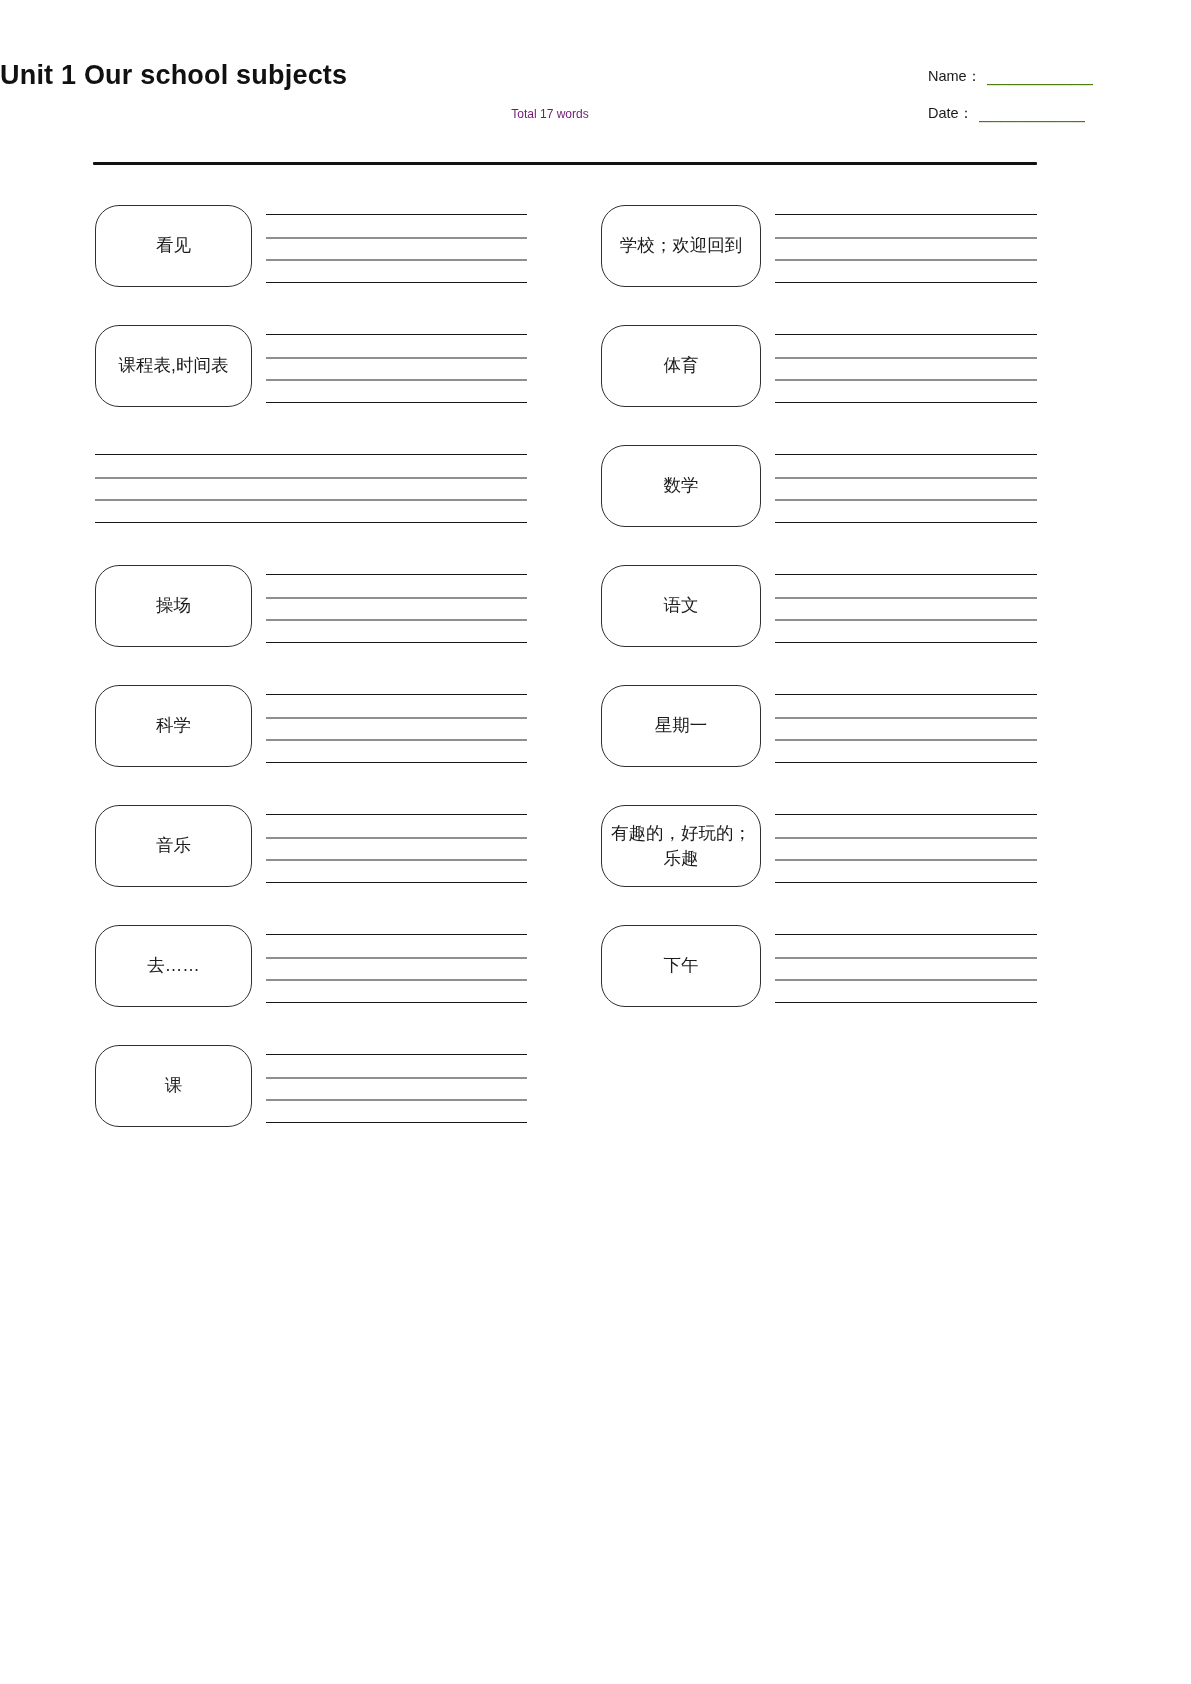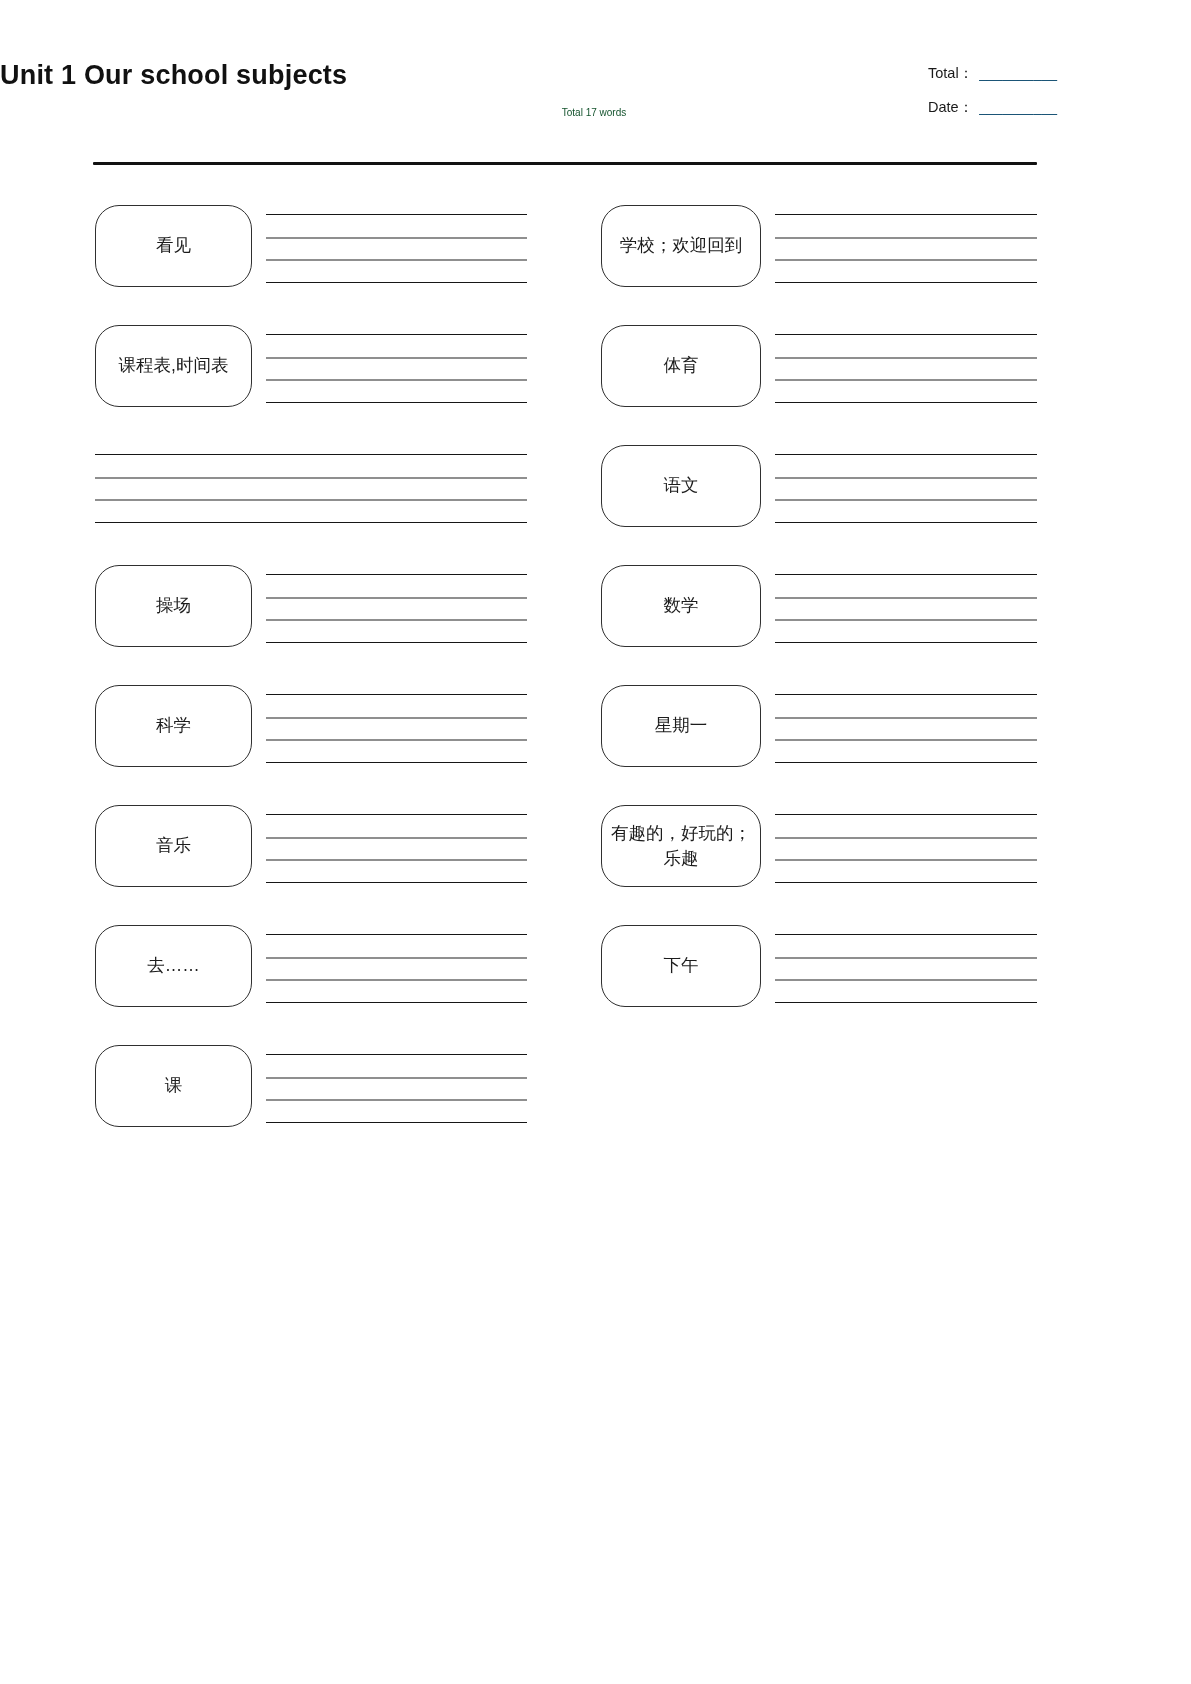--- a/index.html
+++ b/index.html
@@ -9,27 +9,27 @@
     color:#1c1c1c;
   }
   
   .header{position:absolute;left:0;top:0;width:1191px;height:200px;}
   .title{
     position:absolute;left:0;top:60px;width:1096px;text-align:left;
     font-size:27px;font-weight:700;letter-spacing:.2px;color:#111;
   }
   .subtitle{
     position:absolute;left:0;top:107px;width:1100px;text-align:center;
-    font-size:10px;color:#14532d;padding-left:44px;
+    font-size:12px;color:#701a75;
   }
   .id-block{position:absolute;left:928px;top:64px;}
   .id-row{margin-bottom:15px;font-size:14.5px;color:#1a1a1a;white-space:nowrap;}
   .id-row .blank{
-    display:inline-block;margin-left:6px;color:#0c4a6e;
-    font-size:14px;letter-spacing:0;
+    display:inline-block;margin-left:6px;color:#4d7c0f;
+    font-size:19px;letter-spacing:0;
   }
   .rule{
     position:absolute;left:93px;top:162px;width:944px;height:3px;
     background:#111111;border-radius:1px;
   }
   
   .grid{
     position:absolute;left:95px;top:205px;width:942px;
     display:flex;gap:74px;align-items:flex-start;
   }
@@ -53,21 +53,21 @@
   .wline:nth-child(3){top:54px;height:2px;background:#8f8f8f;}
   .wline:nth-child(4){top:77px;height:1px;background:#161616;}
 </style>
 </head>
 <body>
 
 <div class="header">
   <div class="title">Unit 1 Our school subjects</div>
   <div class="subtitle">Total 17 words</div>
   <div class="id-block">
-    <div class="id-row"><span>Total：</span><span class="blank">__________</span></div>
+    <div class="id-row"><span>Name：</span><span class="blank">__________</span></div>
     <div class="id-row"><span>Date：</span><span class="blank">__________</span></div>
   </div>
 </div>
 
 <div class="rule"></div>
 
 <div class="grid">
   <div class="col col-left" id="col-left">
   <div class="row">
     <div class="word-box">
@@ -184,44 +184,44 @@
     <div class="lines">
       <div class="wline"></div>
       <div class="wline"></div>
       <div class="wline"></div>
       <div class="wline"></div>
     </div>
   </div>
 
   <div class="row">
     <div class="word-box">
+      <span class="word-label">数学</span>
+    </div>
+    <div class="lines">
+      <div class="wline"></div>
+      <div class="wline"></div>
+      <div class="wline"></div>
+      <div class="wline"></div>
+    </div>
+  </div>
+
+  <div class="row">
+    <div class="word-box">
       <span class="word-label">语文</span>
     </div>
     <div class="lines">
       <div class="wline"></div>
       <div class="wline"></div>
       <div class="wline"></div>
       <div class="wline"></div>
     </div>
   </div>
 
   <div class="row">
     <div class="word-box">
-      <span class="word-label">数学</span>
-    </div>
-    <div class="lines">
-      <div class="wline"></div>
-      <div class="wline"></div>
-      <div class="wline"></div>
-      <div class="wline"></div>
-    </div>
-  </div>
-
-  <div class="row">
-    <div class="word-box">
       <span class="word-label">星期一</span>
     </div>
     <div class="lines">
       <div class="wline"></div>
       <div class="wline"></div>
       <div class="wline"></div>
       <div class="wline"></div>
     </div>
   </div>
 

